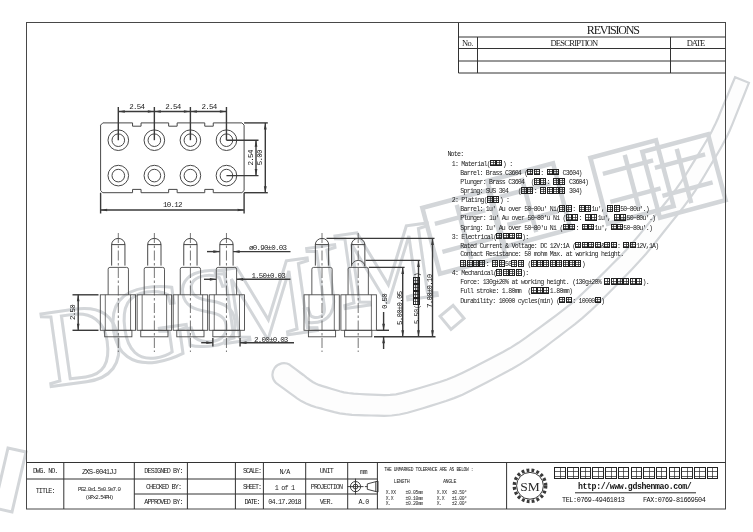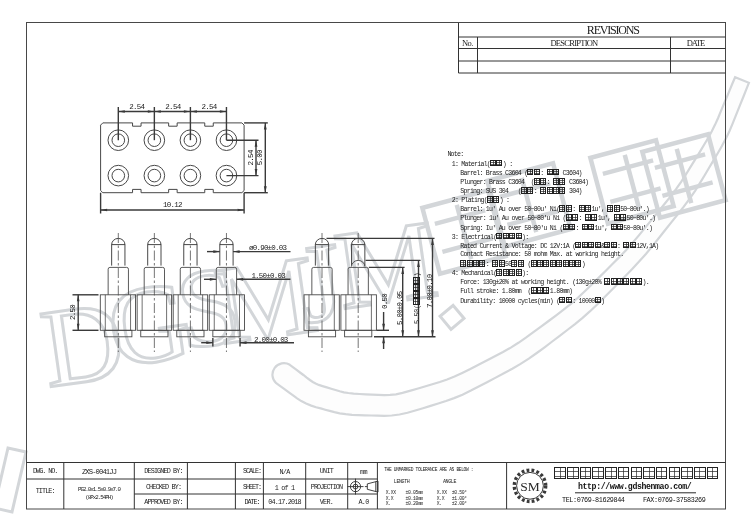--- a/index.html
+++ b/index.html
@@ -291,13 +291,13 @@
 <div style="position:absolute;left:451.7px;top:232.6px;line-height:8.2px;font:6.6px 'Liberation Mono';letter-spacing:-0.76px;color:#1b1b1b;white-space:pre;">3: Electrical(<i style="display:inline-block;box-sizing:border-box;width:6.0px;height:6.8px;border:0.9px solid #202020;vertical-align:-1.0px;margin:0 0.4px 0 0;background:linear-gradient(#202020,#202020) 50% 30%/6.0px 0.7px no-repeat,linear-gradient(#202020,#202020) 50% 78%/6.0px 0.7px no-repeat,linear-gradient(#202020,#202020) 50% 50%/0.7px 6.8px no-repeat;"></i><i style="display:inline-block;box-sizing:border-box;width:6.0px;height:6.8px;border:0.9px solid #202020;vertical-align:-1.0px;margin:0 0.4px 0 0;background:linear-gradient(#202020,#202020) 50% 30%/6.0px 0.7px no-repeat,linear-gradient(#202020,#202020) 50% 78%/6.0px 0.7px no-repeat,linear-gradient(#202020,#202020) 50% 50%/0.7px 6.8px no-repeat;"></i><i style="display:inline-block;box-sizing:border-box;width:6.0px;height:6.8px;border:0.9px solid #202020;vertical-align:-1.0px;margin:0 0.4px 0 0;background:linear-gradient(#202020,#202020) 50% 30%/6.0px 0.7px no-repeat,linear-gradient(#202020,#202020) 50% 78%/6.0px 0.7px no-repeat,linear-gradient(#202020,#202020) 50% 50%/0.7px 6.8px no-repeat;"></i><i style="display:inline-block;box-sizing:border-box;width:6.0px;height:6.8px;border:0.9px solid #202020;vertical-align:-1.0px;margin:0 0.4px 0 0;background:linear-gradient(#202020,#202020) 50% 30%/6.0px 0.7px no-repeat,linear-gradient(#202020,#202020) 50% 78%/6.0px 0.7px no-repeat,linear-gradient(#202020,#202020) 50% 50%/0.7px 6.8px no-repeat;"></i>):</div>
 <div style="position:absolute;left:460.3px;top:241.7px;line-height:8.2px;font:6.6px 'Liberation Mono';letter-spacing:-0.76px;color:#1b1b1b;white-space:pre;">Rated Current &amp; Voltage: DC 12V:1A (<i style="display:inline-block;box-sizing:border-box;width:6.0px;height:6.8px;border:0.9px solid #202020;vertical-align:-1.0px;margin:0 0.4px 0 0;background:linear-gradient(#202020,#202020) 50% 30%/6.0px 0.7px no-repeat,linear-gradient(#202020,#202020) 50% 78%/6.0px 0.7px no-repeat,linear-gradient(#202020,#202020) 50% 50%/0.7px 6.8px no-repeat;"></i><i style="display:inline-block;box-sizing:border-box;width:6.0px;height:6.8px;border:0.9px solid #202020;vertical-align:-1.0px;margin:0 0.4px 0 0;background:linear-gradient(#202020,#202020) 50% 30%/6.0px 0.7px no-repeat,linear-gradient(#202020,#202020) 50% 78%/6.0px 0.7px no-repeat,linear-gradient(#202020,#202020) 50% 50%/0.7px 6.8px no-repeat;"></i><i style="display:inline-block;box-sizing:border-box;width:6.0px;height:6.8px;border:0.9px solid #202020;vertical-align:-1.0px;margin:0 0.4px 0 0;background:linear-gradient(#202020,#202020) 50% 30%/6.0px 0.7px no-repeat,linear-gradient(#202020,#202020) 50% 78%/6.0px 0.7px no-repeat,linear-gradient(#202020,#202020) 50% 50%/0.7px 6.8px no-repeat;"></i><i style="display:inline-block;box-sizing:border-box;width:6.0px;height:6.8px;border:0.9px solid #202020;vertical-align:-1.0px;margin:0 0.4px 0 0;background:linear-gradient(#202020,#202020) 50% 30%/6.0px 0.7px no-repeat,linear-gradient(#202020,#202020) 50% 78%/6.0px 0.7px no-repeat,linear-gradient(#202020,#202020) 50% 50%/0.7px 6.8px no-repeat;"></i>&amp;<i style="display:inline-block;box-sizing:border-box;width:6.0px;height:6.8px;border:0.9px solid #202020;vertical-align:-1.0px;margin:0 0.4px 0 0;background:linear-gradient(#202020,#202020) 50% 30%/6.0px 0.7px no-repeat,linear-gradient(#202020,#202020) 50% 78%/6.0px 0.7px no-repeat,linear-gradient(#202020,#202020) 50% 50%/0.7px 6.8px no-repeat;"></i><i style="display:inline-block;box-sizing:border-box;width:6.0px;height:6.8px;border:0.9px solid #202020;vertical-align:-1.0px;margin:0 0.4px 0 0;background:linear-gradient(#202020,#202020) 50% 30%/6.0px 0.7px no-repeat,linear-gradient(#202020,#202020) 50% 78%/6.0px 0.7px no-repeat,linear-gradient(#202020,#202020) 50% 50%/0.7px 6.8px no-repeat;"></i>: <i style="display:inline-block;box-sizing:border-box;width:6.0px;height:6.8px;border:0.9px solid #202020;vertical-align:-1.0px;margin:0 0.4px 0 0;background:linear-gradient(#202020,#202020) 50% 30%/6.0px 0.7px no-repeat,linear-gradient(#202020,#202020) 50% 78%/6.0px 0.7px no-repeat,linear-gradient(#202020,#202020) 50% 50%/0.7px 6.8px no-repeat;"></i><i style="display:inline-block;box-sizing:border-box;width:6.0px;height:6.8px;border:0.9px solid #202020;vertical-align:-1.0px;margin:0 0.4px 0 0;background:linear-gradient(#202020,#202020) 50% 30%/6.0px 0.7px no-repeat,linear-gradient(#202020,#202020) 50% 78%/6.0px 0.7px no-repeat,linear-gradient(#202020,#202020) 50% 50%/0.7px 6.8px no-repeat;"></i>12V,1A)</div>
 <div style="position:absolute;left:460.3px;top:250.9px;line-height:8.2px;font:6.6px 'Liberation Mono';letter-spacing:-0.76px;color:#1b1b1b;white-space:pre;">Contact Resistance: 50 mohm Max. at working height.</div>
 <div style="position:absolute;left:460.3px;top:260.0px;line-height:8.2px;font:6.6px 'Liberation Mono';letter-spacing:-0.76px;color:#1b1b1b;white-space:pre;"><i style="display:inline-block;box-sizing:border-box;width:6.0px;height:6.8px;border:0.9px solid #202020;vertical-align:-1.0px;margin:0 0.4px 0 0;background:linear-gradient(#202020,#202020) 50% 30%/6.0px 0.7px no-repeat,linear-gradient(#202020,#202020) 50% 78%/6.0px 0.7px no-repeat,linear-gradient(#202020,#202020) 50% 50%/0.7px 6.8px no-repeat;"></i><i style="display:inline-block;box-sizing:border-box;width:6.0px;height:6.8px;border:0.9px solid #202020;vertical-align:-1.0px;margin:0 0.4px 0 0;background:linear-gradient(#202020,#202020) 50% 30%/6.0px 0.7px no-repeat,linear-gradient(#202020,#202020) 50% 78%/6.0px 0.7px no-repeat,linear-gradient(#202020,#202020) 50% 50%/0.7px 6.8px no-repeat;"></i><i style="display:inline-block;box-sizing:border-box;width:6.0px;height:6.8px;border:0.9px solid #202020;vertical-align:-1.0px;margin:0 0.4px 0 0;background:linear-gradient(#202020,#202020) 50% 30%/6.0px 0.7px no-repeat,linear-gradient(#202020,#202020) 50% 78%/6.0px 0.7px no-repeat,linear-gradient(#202020,#202020) 50% 50%/0.7px 6.8px no-repeat;"></i><i style="display:inline-block;box-sizing:border-box;width:6.0px;height:6.8px;border:0.9px solid #202020;vertical-align:-1.0px;margin:0 0.4px 0 0;background:linear-gradient(#202020,#202020) 50% 30%/6.0px 0.7px no-repeat,linear-gradient(#202020,#202020) 50% 78%/6.0px 0.7px no-repeat,linear-gradient(#202020,#202020) 50% 50%/0.7px 6.8px no-repeat;"></i>: <i style="display:inline-block;box-sizing:border-box;width:6.0px;height:6.8px;border:0.9px solid #202020;vertical-align:-1.0px;margin:0 0.4px 0 0;background:linear-gradient(#202020,#202020) 50% 30%/6.0px 0.7px no-repeat,linear-gradient(#202020,#202020) 50% 78%/6.0px 0.7px no-repeat,linear-gradient(#202020,#202020) 50% 50%/0.7px 6.8px no-repeat;"></i><i style="display:inline-block;box-sizing:border-box;width:6.0px;height:6.8px;border:0.9px solid #202020;vertical-align:-1.0px;margin:0 0.4px 0 0;background:linear-gradient(#202020,#202020) 50% 30%/6.0px 0.7px no-repeat,linear-gradient(#202020,#202020) 50% 78%/6.0px 0.7px no-repeat,linear-gradient(#202020,#202020) 50% 50%/0.7px 6.8px no-repeat;"></i>50<i style="display:inline-block;box-sizing:border-box;width:6.0px;height:6.8px;border:0.9px solid #202020;vertical-align:-1.0px;margin:0 0.4px 0 0;background:linear-gradient(#202020,#202020) 50% 30%/6.0px 0.7px no-repeat,linear-gradient(#202020,#202020) 50% 78%/6.0px 0.7px no-repeat,linear-gradient(#202020,#202020) 50% 50%/0.7px 6.8px no-repeat;"></i><i style="display:inline-block;box-sizing:border-box;width:6.0px;height:6.8px;border:0.9px solid #202020;vertical-align:-1.0px;margin:0 0.4px 0 0;background:linear-gradient(#202020,#202020) 50% 30%/6.0px 0.7px no-repeat,linear-gradient(#202020,#202020) 50% 78%/6.0px 0.7px no-repeat,linear-gradient(#202020,#202020) 50% 50%/0.7px 6.8px no-repeat;"></i> (<i style="display:inline-block;box-sizing:border-box;width:6.0px;height:6.8px;border:0.9px solid #202020;vertical-align:-1.0px;margin:0 0.4px 0 0;background:linear-gradient(#202020,#202020) 50% 30%/6.0px 0.7px no-repeat,linear-gradient(#202020,#202020) 50% 78%/6.0px 0.7px no-repeat,linear-gradient(#202020,#202020) 50% 50%/0.7px 6.8px no-repeat;"></i><i style="display:inline-block;box-sizing:border-box;width:6.0px;height:6.8px;border:0.9px solid #202020;vertical-align:-1.0px;margin:0 0.4px 0 0;background:linear-gradient(#202020,#202020) 50% 30%/6.0px 0.7px no-repeat,linear-gradient(#202020,#202020) 50% 78%/6.0px 0.7px no-repeat,linear-gradient(#202020,#202020) 50% 50%/0.7px 6.8px no-repeat;"></i><i style="display:inline-block;box-sizing:border-box;width:6.0px;height:6.8px;border:0.9px solid #202020;vertical-align:-1.0px;margin:0 0.4px 0 0;background:linear-gradient(#202020,#202020) 50% 30%/6.0px 0.7px no-repeat,linear-gradient(#202020,#202020) 50% 78%/6.0px 0.7px no-repeat,linear-gradient(#202020,#202020) 50% 50%/0.7px 6.8px no-repeat;"></i><i style="display:inline-block;box-sizing:border-box;width:6.0px;height:6.8px;border:0.9px solid #202020;vertical-align:-1.0px;margin:0 0.4px 0 0;background:linear-gradient(#202020,#202020) 50% 30%/6.0px 0.7px no-repeat,linear-gradient(#202020,#202020) 50% 78%/6.0px 0.7px no-repeat,linear-gradient(#202020,#202020) 50% 50%/0.7px 6.8px no-repeat;"></i><i style="display:inline-block;box-sizing:border-box;width:6.0px;height:6.8px;border:0.9px solid #202020;vertical-align:-1.0px;margin:0 0.4px 0 0;background:linear-gradient(#202020,#202020) 50% 30%/6.0px 0.7px no-repeat,linear-gradient(#202020,#202020) 50% 78%/6.0px 0.7px no-repeat,linear-gradient(#202020,#202020) 50% 50%/0.7px 6.8px no-repeat;"></i><i style="display:inline-block;box-sizing:border-box;width:6.0px;height:6.8px;border:0.9px solid #202020;vertical-align:-1.0px;margin:0 0.4px 0 0;background:linear-gradient(#202020,#202020) 50% 30%/6.0px 0.7px no-repeat,linear-gradient(#202020,#202020) 50% 78%/6.0px 0.7px no-repeat,linear-gradient(#202020,#202020) 50% 50%/0.7px 6.8px no-repeat;"></i><i style="display:inline-block;box-sizing:border-box;width:6.0px;height:6.8px;border:0.9px solid #202020;vertical-align:-1.0px;margin:0 0.4px 0 0;background:linear-gradient(#202020,#202020) 50% 30%/6.0px 0.7px no-repeat,linear-gradient(#202020,#202020) 50% 78%/6.0px 0.7px no-repeat,linear-gradient(#202020,#202020) 50% 50%/0.7px 6.8px no-repeat;"></i><i style="display:inline-block;box-sizing:border-box;width:6.0px;height:6.8px;border:0.9px solid #202020;vertical-align:-1.0px;margin:0 0.4px 0 0;background:linear-gradient(#202020,#202020) 50% 30%/6.0px 0.7px no-repeat,linear-gradient(#202020,#202020) 50% 78%/6.0px 0.7px no-repeat,linear-gradient(#202020,#202020) 50% 50%/0.7px 6.8px no-repeat;"></i>)</div>
 <div style="position:absolute;left:451.7px;top:269.1px;line-height:8.2px;font:6.6px 'Liberation Mono';letter-spacing:-0.76px;color:#1b1b1b;white-space:pre;">4: Mechanical(<i style="display:inline-block;box-sizing:border-box;width:6.0px;height:6.8px;border:0.9px solid #202020;vertical-align:-1.0px;margin:0 0.4px 0 0;background:linear-gradient(#202020,#202020) 50% 30%/6.0px 0.7px no-repeat,linear-gradient(#202020,#202020) 50% 78%/6.0px 0.7px no-repeat,linear-gradient(#202020,#202020) 50% 50%/0.7px 6.8px no-repeat;"></i><i style="display:inline-block;box-sizing:border-box;width:6.0px;height:6.8px;border:0.9px solid #202020;vertical-align:-1.0px;margin:0 0.4px 0 0;background:linear-gradient(#202020,#202020) 50% 30%/6.0px 0.7px no-repeat,linear-gradient(#202020,#202020) 50% 78%/6.0px 0.7px no-repeat,linear-gradient(#202020,#202020) 50% 50%/0.7px 6.8px no-repeat;"></i><i style="display:inline-block;box-sizing:border-box;width:6.0px;height:6.8px;border:0.9px solid #202020;vertical-align:-1.0px;margin:0 0.4px 0 0;background:linear-gradient(#202020,#202020) 50% 30%/6.0px 0.7px no-repeat,linear-gradient(#202020,#202020) 50% 78%/6.0px 0.7px no-repeat,linear-gradient(#202020,#202020) 50% 50%/0.7px 6.8px no-repeat;"></i><i style="display:inline-block;box-sizing:border-box;width:6.0px;height:6.8px;border:0.9px solid #202020;vertical-align:-1.0px;margin:0 0.4px 0 0;background:linear-gradient(#202020,#202020) 50% 30%/6.0px 0.7px no-repeat,linear-gradient(#202020,#202020) 50% 78%/6.0px 0.7px no-repeat,linear-gradient(#202020,#202020) 50% 50%/0.7px 6.8px no-repeat;"></i>):</div>
 <div style="position:absolute;left:460.3px;top:278.3px;line-height:8.2px;font:6.6px 'Liberation Mono';letter-spacing:-0.76px;color:#1b1b1b;white-space:pre;">Force: 130g±20% at working height. (130g±20% <i style="display:inline-block;box-sizing:border-box;width:6.0px;height:6.8px;border:0.9px solid #202020;vertical-align:-1.0px;margin:0 0.4px 0 0;background:linear-gradient(#202020,#202020) 50% 30%/6.0px 0.7px no-repeat,linear-gradient(#202020,#202020) 50% 78%/6.0px 0.7px no-repeat,linear-gradient(#202020,#202020) 50% 50%/0.7px 6.8px no-repeat;"></i><i style="display:inline-block;box-sizing:border-box;width:6.0px;height:6.8px;border:0.9px solid #202020;vertical-align:-1.0px;margin:0 0.4px 0 0;background:linear-gradient(#202020,#202020) 50% 30%/6.0px 0.7px no-repeat,linear-gradient(#202020,#202020) 50% 78%/6.0px 0.7px no-repeat,linear-gradient(#202020,#202020) 50% 50%/0.7px 6.8px no-repeat;"></i><i style="display:inline-block;box-sizing:border-box;width:6.0px;height:6.8px;border:0.9px solid #202020;vertical-align:-1.0px;margin:0 0.4px 0 0;background:linear-gradient(#202020,#202020) 50% 30%/6.0px 0.7px no-repeat,linear-gradient(#202020,#202020) 50% 78%/6.0px 0.7px no-repeat,linear-gradient(#202020,#202020) 50% 50%/0.7px 6.8px no-repeat;"></i><i style="display:inline-block;box-sizing:border-box;width:6.0px;height:6.8px;border:0.9px solid #202020;vertical-align:-1.0px;margin:0 0.4px 0 0;background:linear-gradient(#202020,#202020) 50% 30%/6.0px 0.7px no-repeat,linear-gradient(#202020,#202020) 50% 78%/6.0px 0.7px no-repeat,linear-gradient(#202020,#202020) 50% 50%/0.7px 6.8px no-repeat;"></i><i style="display:inline-block;box-sizing:border-box;width:6.0px;height:6.8px;border:0.9px solid #202020;vertical-align:-1.0px;margin:0 0.4px 0 0;background:linear-gradient(#202020,#202020) 50% 30%/6.0px 0.7px no-repeat,linear-gradient(#202020,#202020) 50% 78%/6.0px 0.7px no-repeat,linear-gradient(#202020,#202020) 50% 50%/0.7px 6.8px no-repeat;"></i><i style="display:inline-block;box-sizing:border-box;width:6.0px;height:6.8px;border:0.9px solid #202020;vertical-align:-1.0px;margin:0 0.4px 0 0;background:linear-gradient(#202020,#202020) 50% 30%/6.0px 0.7px no-repeat,linear-gradient(#202020,#202020) 50% 78%/6.0px 0.7px no-repeat,linear-gradient(#202020,#202020) 50% 50%/0.7px 6.8px no-repeat;"></i>).</div>
 <div style="position:absolute;left:460.3px;top:287.4px;line-height:8.2px;font:6.6px 'Liberation Mono';letter-spacing:-0.76px;color:#1b1b1b;white-space:pre;">Full stroke: 1.80mm  (<i style="display:inline-block;box-sizing:border-box;width:6.0px;height:6.8px;border:0.9px solid #202020;vertical-align:-1.0px;margin:0 0.4px 0 0;background:linear-gradient(#202020,#202020) 50% 30%/6.0px 0.7px no-repeat,linear-gradient(#202020,#202020) 50% 78%/6.0px 0.7px no-repeat,linear-gradient(#202020,#202020) 50% 50%/0.7px 6.8px no-repeat;"></i><i style="display:inline-block;box-sizing:border-box;width:6.0px;height:6.8px;border:0.9px solid #202020;vertical-align:-1.0px;margin:0 0.4px 0 0;background:linear-gradient(#202020,#202020) 50% 30%/6.0px 0.7px no-repeat,linear-gradient(#202020,#202020) 50% 78%/6.0px 0.7px no-repeat,linear-gradient(#202020,#202020) 50% 50%/0.7px 6.8px no-repeat;"></i><i style="display:inline-block;box-sizing:border-box;width:6.0px;height:6.8px;border:0.9px solid #202020;vertical-align:-1.0px;margin:0 0.4px 0 0;background:linear-gradient(#202020,#202020) 50% 30%/6.0px 0.7px no-repeat,linear-gradient(#202020,#202020) 50% 78%/6.0px 0.7px no-repeat,linear-gradient(#202020,#202020) 50% 50%/0.7px 6.8px no-repeat;"></i>1.80mm)</div>
 <div style="position:absolute;left:460.3px;top:296.5px;line-height:8.2px;font:6.6px 'Liberation Mono';letter-spacing:-0.76px;color:#1b1b1b;white-space:pre;">Durability: 10000 cycles(min) (<i style="display:inline-block;box-sizing:border-box;width:6.0px;height:6.8px;border:0.9px solid #202020;vertical-align:-1.0px;margin:0 0.4px 0 0;background:linear-gradient(#202020,#202020) 50% 30%/6.0px 0.7px no-repeat,linear-gradient(#202020,#202020) 50% 78%/6.0px 0.7px no-repeat,linear-gradient(#202020,#202020) 50% 50%/0.7px 6.8px no-repeat;"></i><i style="display:inline-block;box-sizing:border-box;width:6.0px;height:6.8px;border:0.9px solid #202020;vertical-align:-1.0px;margin:0 0.4px 0 0;background:linear-gradient(#202020,#202020) 50% 30%/6.0px 0.7px no-repeat,linear-gradient(#202020,#202020) 50% 78%/6.0px 0.7px no-repeat,linear-gradient(#202020,#202020) 50% 50%/0.7px 6.8px no-repeat;"></i>: 10000<i style="display:inline-block;box-sizing:border-box;width:6.0px;height:6.8px;border:0.9px solid #202020;vertical-align:-1.0px;margin:0 0.4px 0 0;background:linear-gradient(#202020,#202020) 50% 30%/6.0px 0.7px no-repeat,linear-gradient(#202020,#202020) 50% 78%/6.0px 0.7px no-repeat,linear-gradient(#202020,#202020) 50% 50%/0.7px 6.8px no-repeat;"></i>)</div>
 <div style="position:absolute;left:554.4px;top:466.3px;"><i style="display:inline-block;box-sizing:border-box;width:11.6px;height:12.2px;border:1.1px solid #232323;vertical-align:0px;margin:0 1.1px 0 0;background:linear-gradient(#232323,#232323) 50% 30%/11.6px 0.7px no-repeat,linear-gradient(#232323,#232323) 50% 78%/11.6px 0.7px no-repeat,linear-gradient(#232323,#232323) 50% 50%/0.7px 12.2px no-repeat;"></i><i style="display:inline-block;box-sizing:border-box;width:11.6px;height:12.2px;border:1.1px solid #232323;vertical-align:0px;margin:0 1.1px 0 0;background:linear-gradient(#232323,#232323) 50% 30%/11.6px 0.7px no-repeat,linear-gradient(#232323,#232323) 50% 78%/11.6px 0.7px no-repeat,linear-gradient(#232323,#232323) 50% 50%/0.7px 12.2px no-repeat;"></i><i style="display:inline-block;box-sizing:border-box;width:11.6px;height:12.2px;border:1.1px solid #232323;vertical-align:0px;margin:0 1.1px 0 0;background:linear-gradient(#232323,#232323) 50% 30%/11.6px 0.7px no-repeat,linear-gradient(#232323,#232323) 50% 78%/11.6px 0.7px no-repeat,linear-gradient(#232323,#232323) 50% 50%/0.7px 12.2px no-repeat;"></i><i style="display:inline-block;box-sizing:border-box;width:11.6px;height:12.2px;border:1.1px solid #232323;vertical-align:0px;margin:0 1.1px 0 0;background:linear-gradient(#232323,#232323) 50% 30%/11.6px 0.7px no-repeat,linear-gradient(#232323,#232323) 50% 78%/11.6px 0.7px no-repeat,linear-gradient(#232323,#232323) 50% 50%/0.7px 12.2px no-repeat;"></i><i style="display:inline-block;box-sizing:border-box;width:11.6px;height:12.2px;border:1.1px solid #232323;vertical-align:0px;margin:0 1.1px 0 0;background:linear-gradient(#232323,#232323) 50% 30%/11.6px 0.7px no-repeat,linear-gradient(#232323,#232323) 50% 78%/11.6px 0.7px no-repeat,linear-gradient(#232323,#232323) 50% 50%/0.7px 12.2px no-repeat;"></i><i style="display:inline-block;box-sizing:border-box;width:11.6px;height:12.2px;border:1.1px solid #232323;vertical-align:0px;margin:0 1.1px 0 0;background:linear-gradient(#232323,#232323) 50% 30%/11.6px 0.7px no-repeat,linear-gradient(#232323,#232323) 50% 78%/11.6px 0.7px no-repeat,linear-gradient(#232323,#232323) 50% 50%/0.7px 12.2px no-repeat;"></i><i style="display:inline-block;box-sizing:border-box;width:11.6px;height:12.2px;border:1.1px solid #232323;vertical-align:0px;margin:0 1.1px 0 0;background:linear-gradient(#232323,#232323) 50% 30%/11.6px 0.7px no-repeat,linear-gradient(#232323,#232323) 50% 78%/11.6px 0.7px no-repeat,linear-gradient(#232323,#232323) 50% 50%/0.7px 12.2px no-repeat;"></i><i style="display:inline-block;box-sizing:border-box;width:11.6px;height:12.2px;border:1.1px solid #232323;vertical-align:0px;margin:0 1.1px 0 0;background:linear-gradient(#232323,#232323) 50% 30%/11.6px 0.7px no-repeat,linear-gradient(#232323,#232323) 50% 78%/11.6px 0.7px no-repeat,linear-gradient(#232323,#232323) 50% 50%/0.7px 12.2px no-repeat;"></i><i style="display:inline-block;box-sizing:border-box;width:11.6px;height:12.2px;border:1.1px solid #232323;vertical-align:0px;margin:0 1.1px 0 0;background:linear-gradient(#232323,#232323) 50% 30%/11.6px 0.7px no-repeat,linear-gradient(#232323,#232323) 50% 78%/11.6px 0.7px no-repeat,linear-gradient(#232323,#232323) 50% 50%/0.7px 12.2px no-repeat;"></i><i style="display:inline-block;box-sizing:border-box;width:11.6px;height:12.2px;border:1.1px solid #232323;vertical-align:0px;margin:0 1.1px 0 0;background:linear-gradient(#232323,#232323) 50% 30%/11.6px 0.7px no-repeat,linear-gradient(#232323,#232323) 50% 78%/11.6px 0.7px no-repeat,linear-gradient(#232323,#232323) 50% 50%/0.7px 12.2px no-repeat;"></i><i style="display:inline-block;box-sizing:border-box;width:11.6px;height:12.2px;border:1.1px solid #232323;vertical-align:0px;margin:0 1.1px 0 0;background:linear-gradient(#232323,#232323) 50% 30%/11.6px 0.7px no-repeat,linear-gradient(#232323,#232323) 50% 78%/11.6px 0.7px no-repeat,linear-gradient(#232323,#232323) 50% 50%/0.7px 12.2px no-repeat;"></i><i style="display:inline-block;box-sizing:border-box;width:11.6px;height:12.2px;border:1.1px solid #232323;vertical-align:0px;margin:0 1.1px 0 0;background:linear-gradient(#232323,#232323) 50% 30%/11.6px 0.7px no-repeat,linear-gradient(#232323,#232323) 50% 78%/11.6px 0.7px no-repeat,linear-gradient(#232323,#232323) 50% 50%/0.7px 12.2px no-repeat;"></i><i style="display:inline-block;box-sizing:border-box;width:11.6px;height:12.2px;border:1.1px solid #232323;vertical-align:0px;margin:0 1.1px 0 0;background:linear-gradient(#232323,#232323) 50% 30%/11.6px 0.7px no-repeat,linear-gradient(#232323,#232323) 50% 78%/11.6px 0.7px no-repeat,linear-gradient(#232323,#232323) 50% 50%/0.7px 12.2px no-repeat;"></i></div>
 <div style="position:absolute;left:578px;top:481.5px;font:bold 8.2px 'Liberation Mono';letter-spacing:-0.38px;color:#111;text-align:center;">http://www.gdshenmao.com/</div>
-<div style="position:absolute;left:562px;top:495.5px;font:6.8px 'Liberation Mono';letter-spacing:-0.4px;color:#111;white-space:pre;">TEL:0769-81629844     FAX:0769-37583269</div>
+<div style="position:absolute;left:562px;top:495.5px;font:6.8px 'Liberation Mono';letter-spacing:-0.4px;color:#111;white-space:pre;">TEL:0769-49461013     FAX:0769-81669504</div>
 </div>
 </body></html>

